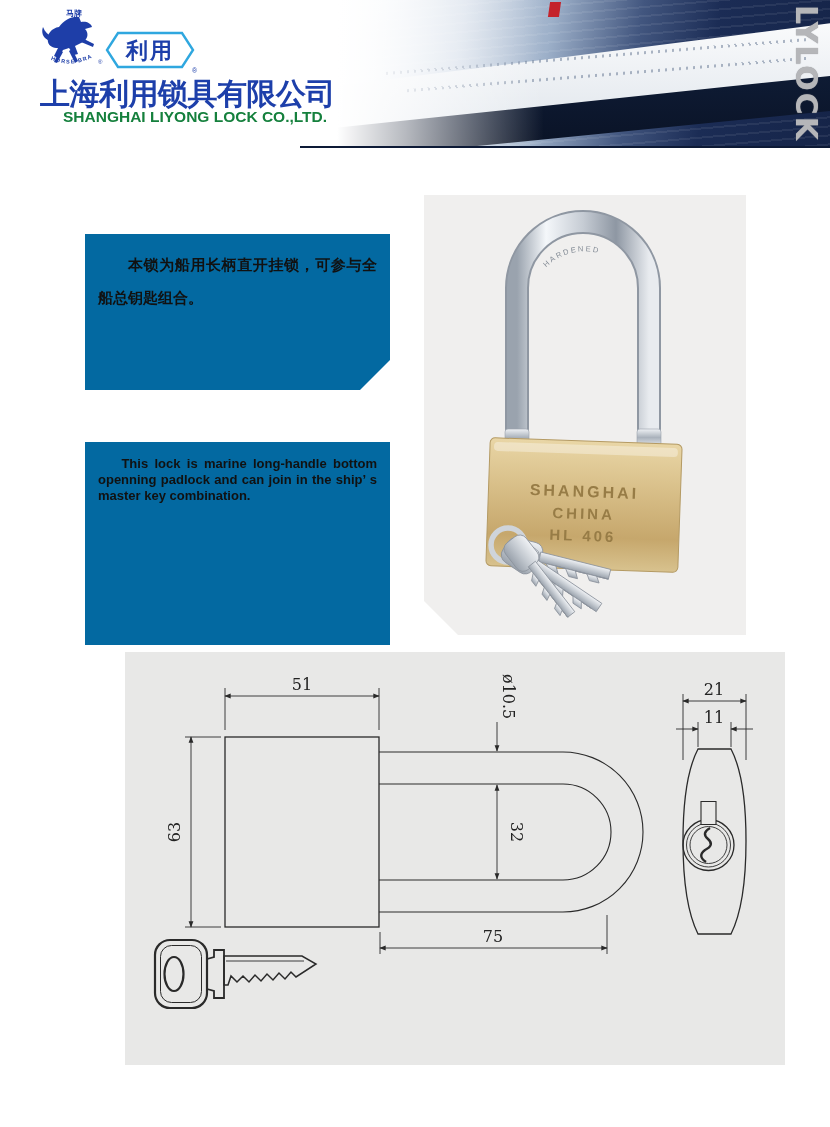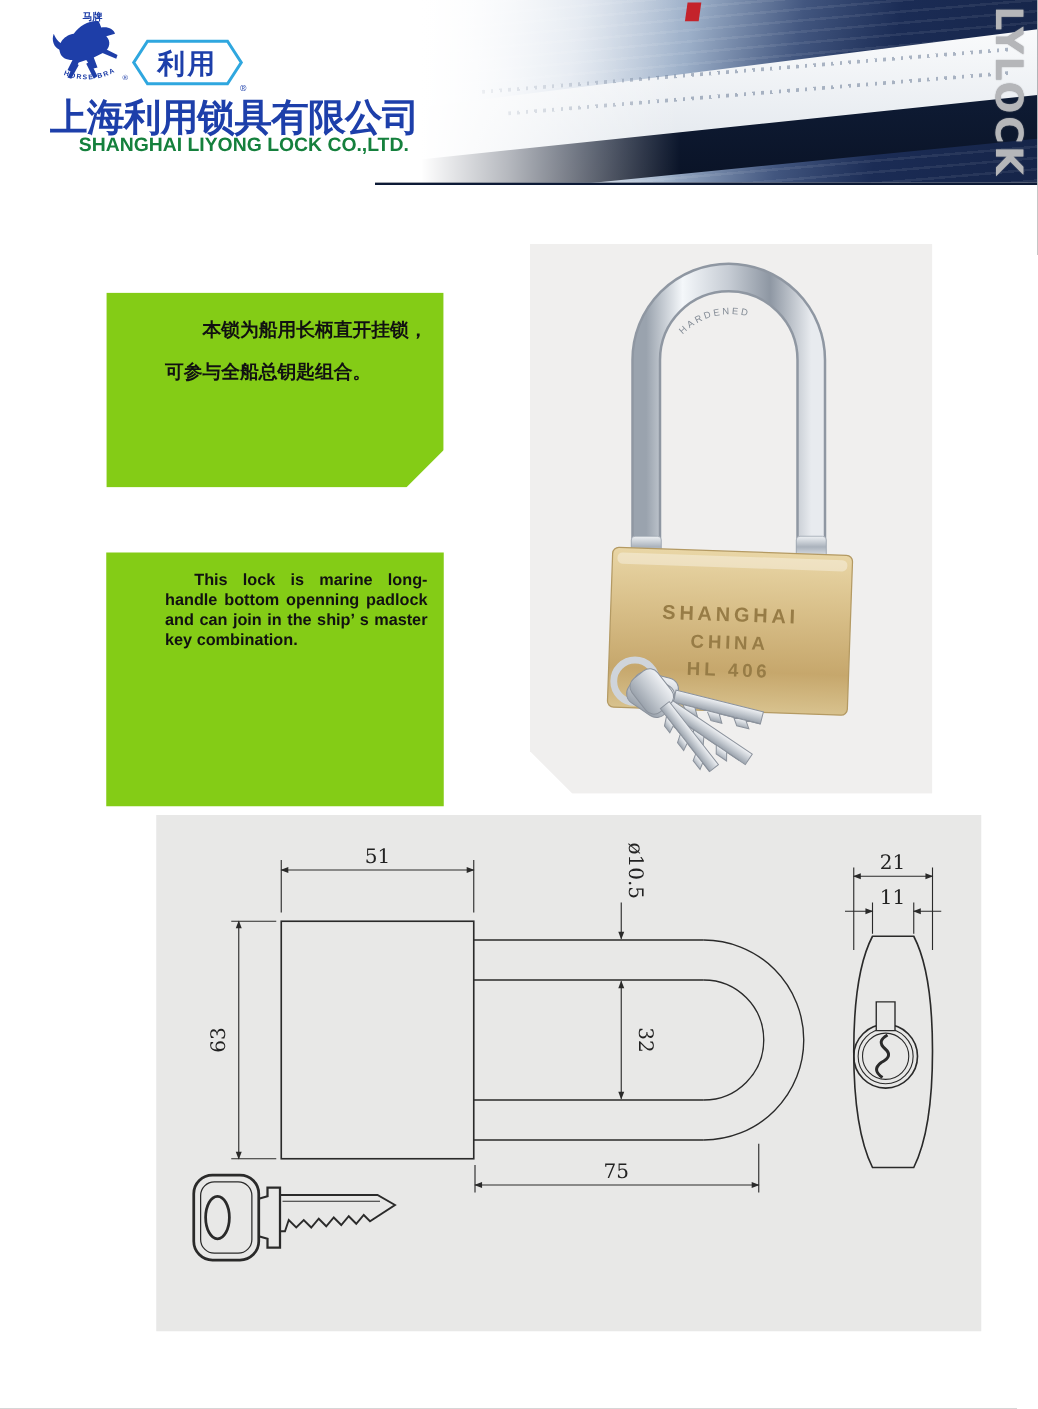--- a/index.html
+++ b/index.html
@@ -27,21 +27,21 @@
   .logo-horse{position:absolute;left:38px;top:6px;}
   .logo-liyong{position:absolute;left:104px;top:30px;}
   .cn-name{position:absolute;left:40px;top:74px;font-size:30px;font-weight:bold;color:#1d3faa;letter-spacing:-0.5px;}
   .en-name{position:absolute;left:41px;top:108px;font-size:15.5px;font-weight:bold;color:#15803d;letter-spacing:0;margin-left:22px;}
 
   
   .bar{position:absolute;left:85px;width:305px;height:30px;display:flex;align-items:center;
        padding-left:13px;color:#0b0b0b;}
   .bar-cn{top:196px;background:linear-gradient(#33b2e8,#1f9fd9);border:1px solid #148ac6;font-size:18px;}
   .bar-en{top:404px;background:linear-gradient(#23ab52,#149544);border:1px solid #0f8038;font-size:19px;}
-  .panel{position:absolute;left:85px;width:270px;background:#84cc16;padding-left:34px;}
+  .panel{position:absolute;left:85px;width:305px;background:#0369a1;}
   .panel-cn{top:234px;height:156px;clip-path:polygon(0 0,100% 0,100% calc(100% - 30px),calc(100% - 30px) 100%,0 100%);}
   .panel-en{top:442px;height:203px;}
   .panel p{margin:0;padding:14px 13px 0 13px;font-weight:bold;text-align:justify;}
   .panel-cn p{font-size:15px;line-height:33px;text-indent:2em;}
   .panel-en p{font-size:13px;line-height:16px;text-indent:1.8em;}
 
   
   .photo{position:absolute;left:424px;top:195px;width:322px;height:440px;background:#f0efee;
          clip-path:polygon(0 0,100% 0,100% 100%,34px 100%,0 calc(100% - 34px));}
 

